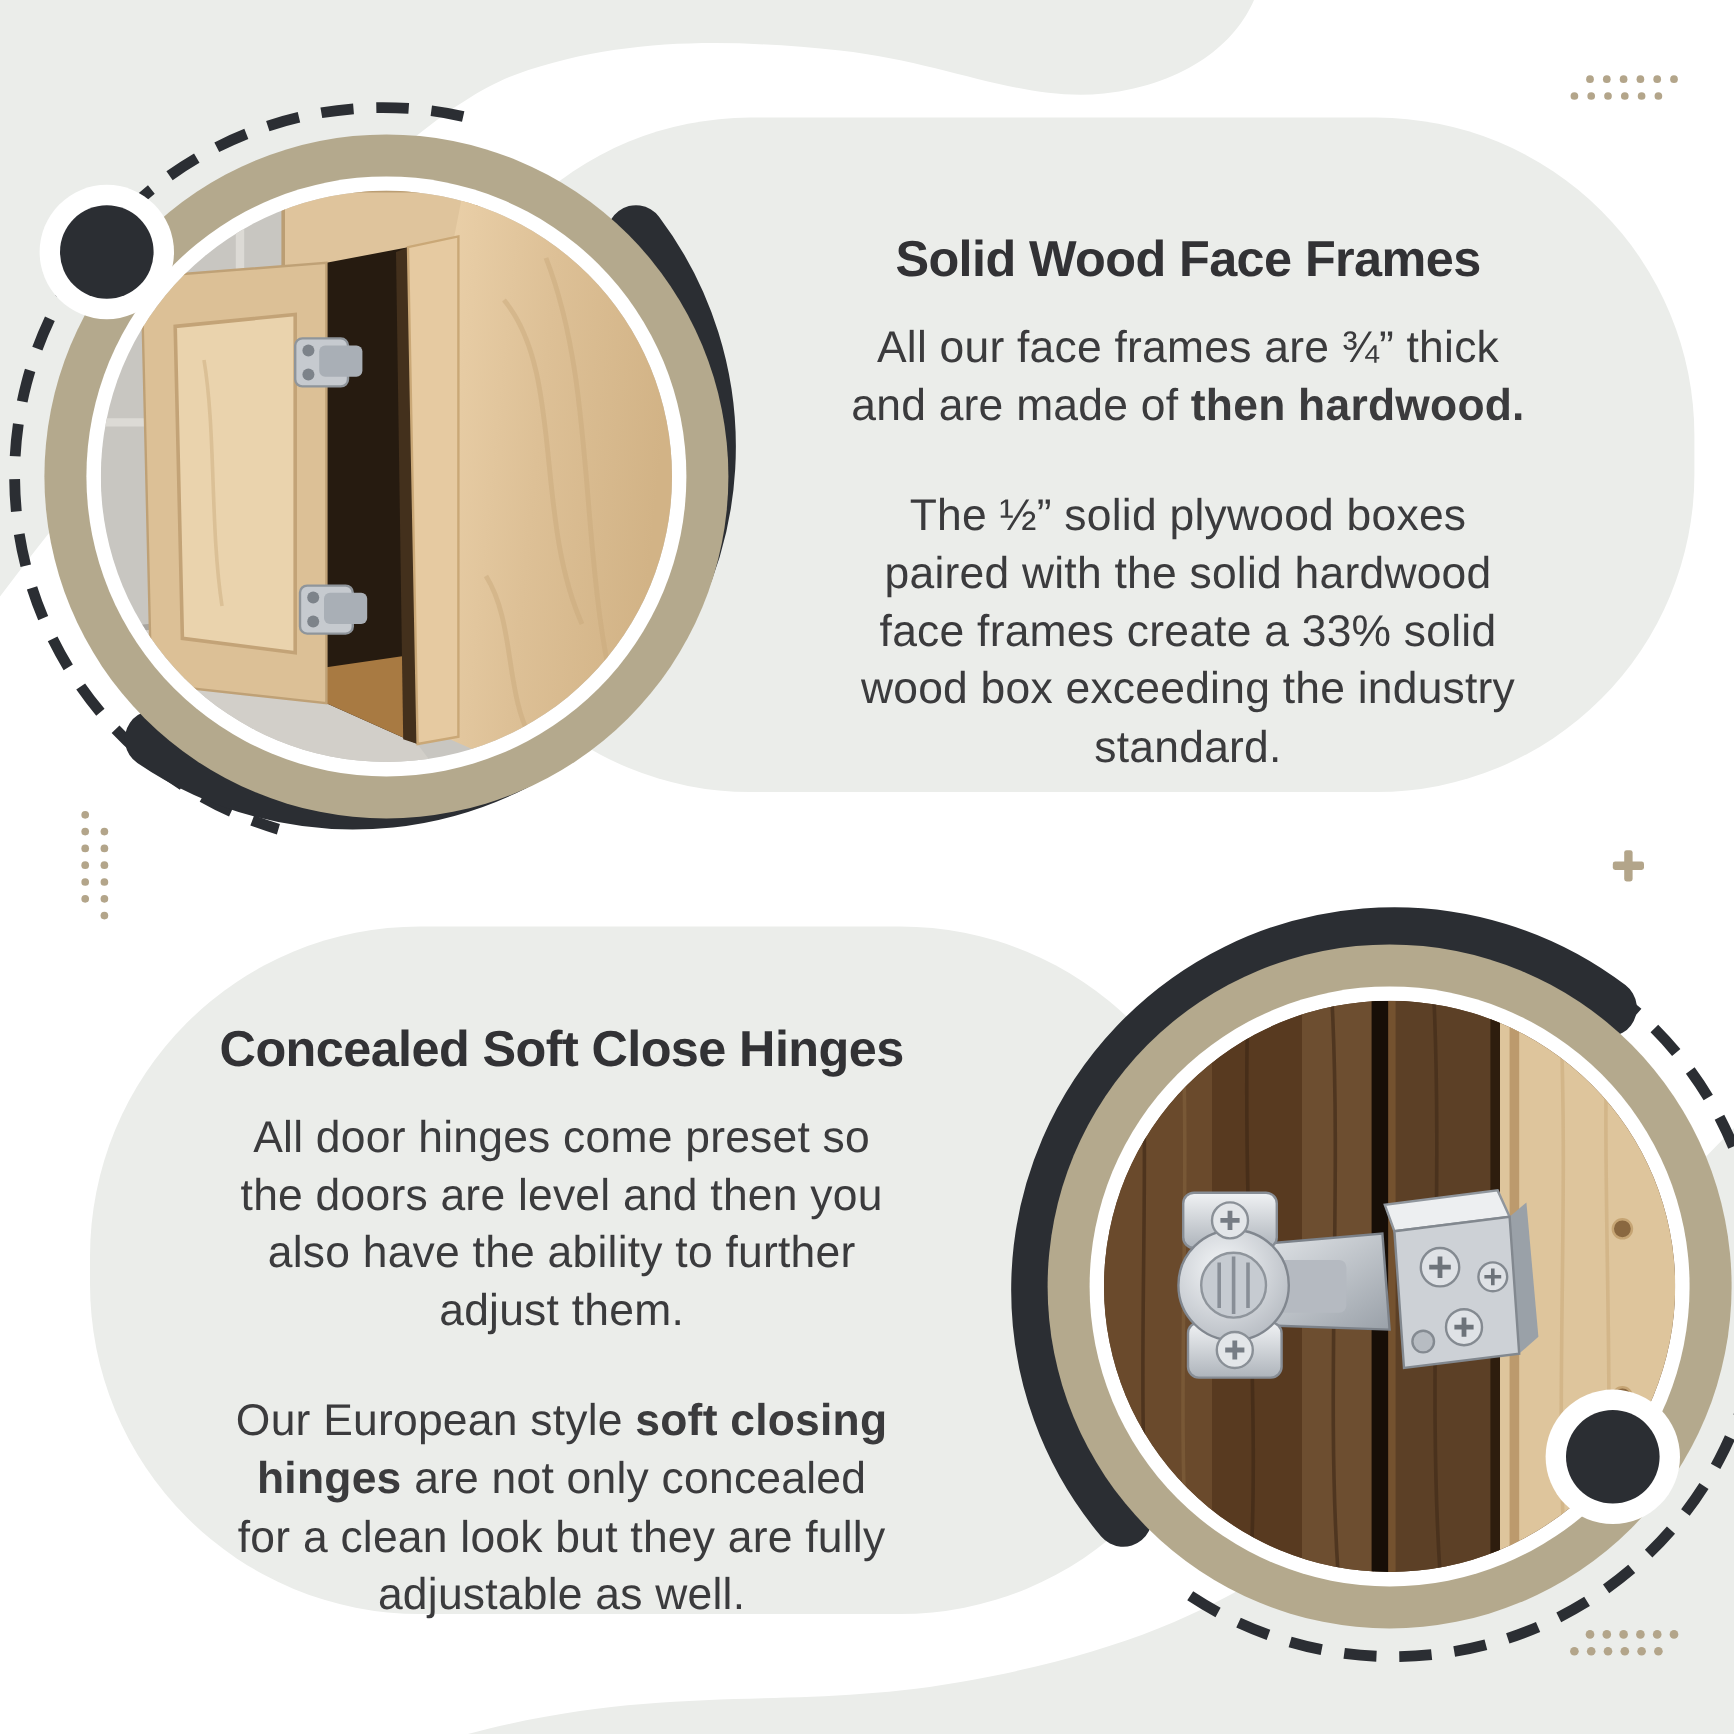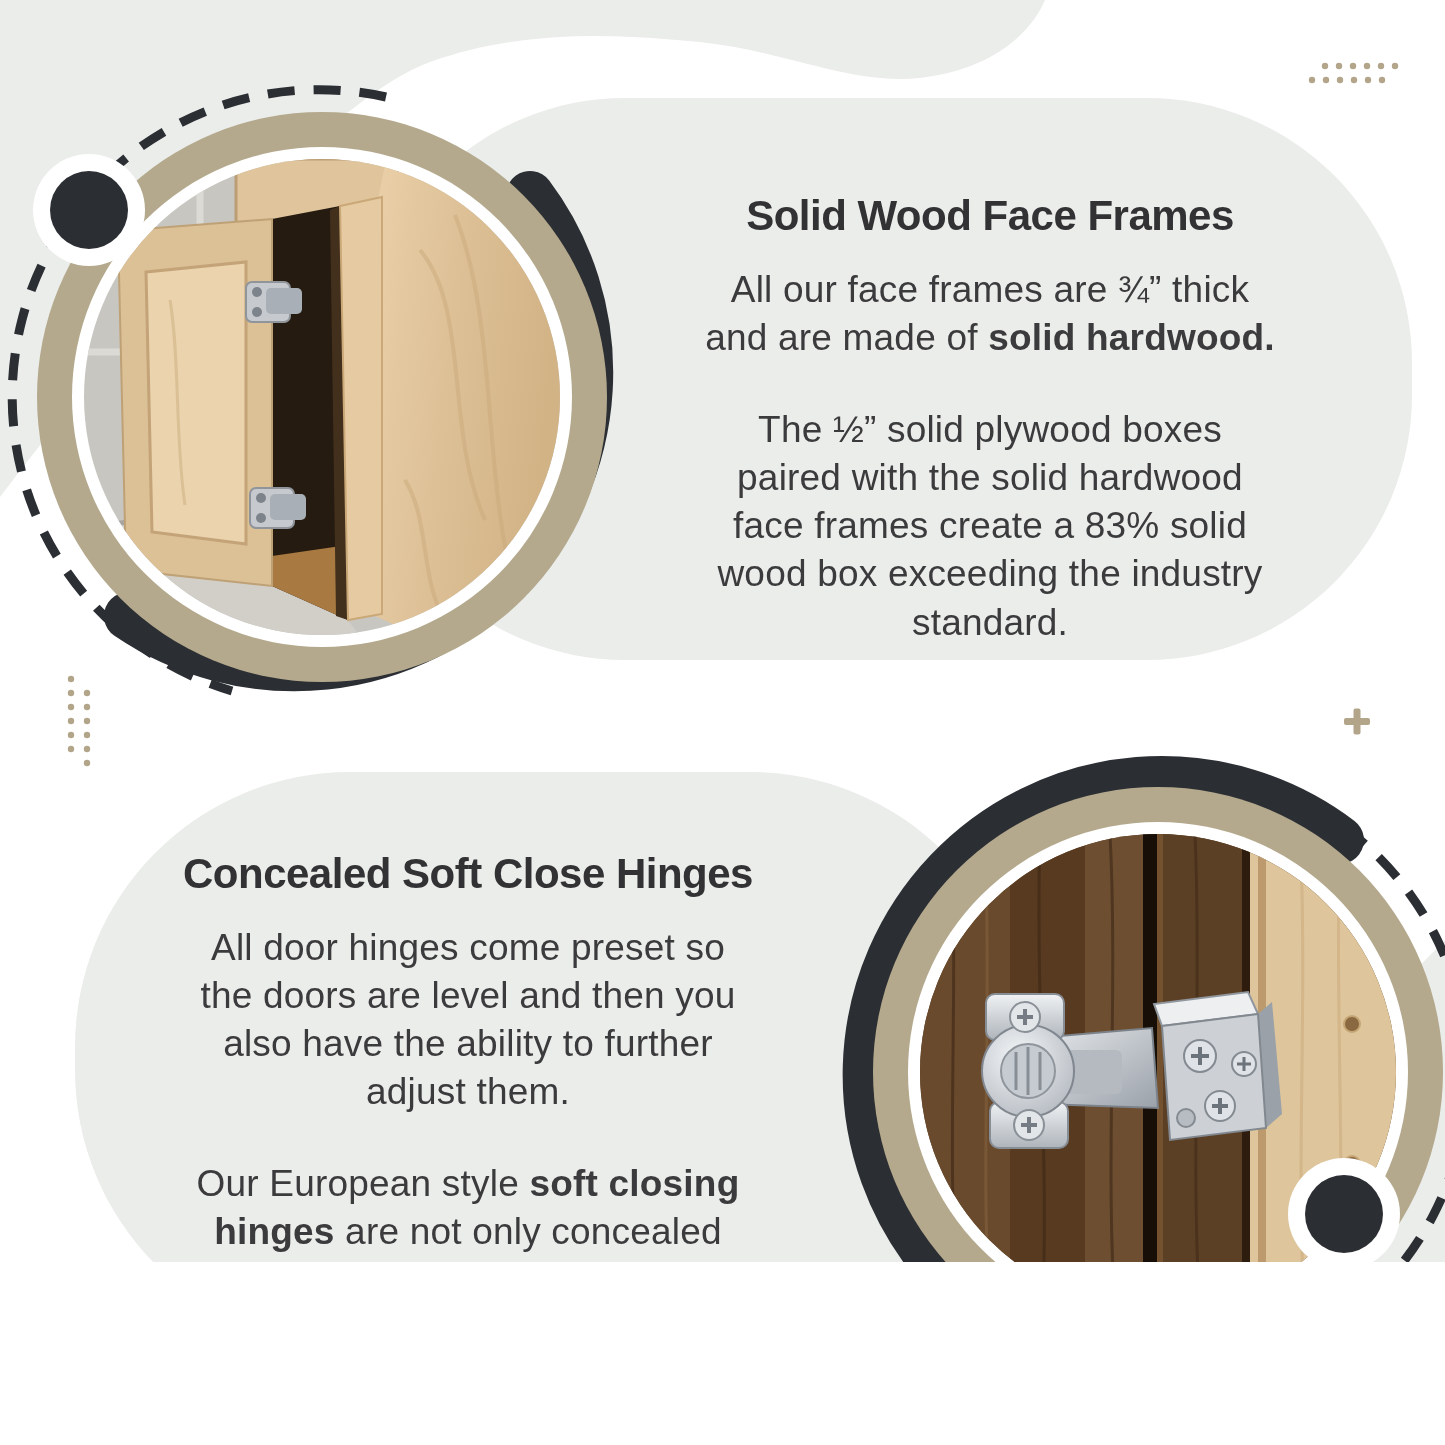--- a/index.html
+++ b/index.html
@@ -1,17 +1,17 @@
 <!DOCTYPE html>
 <html style="--background: #ffffff; --blob: #ebedea; --tan: #b4a98d; --dark: #2b2e33; --heading: #323235; --text: #3b3b3d; --dot: #b3a58a;"><head>
 <meta charset="utf-8">
 <style>
   html,body{margin:0;padding:0;background:#fff;}
   .canvas{
-    position:relative;width:1445px;height:1262px;overflow:hidden;
+    position:relative;width:1445px;height:1445px;overflow:hidden;
     background:var(--background,#fff);
     font-family:"Liberation Sans",sans-serif;
   }
   .bg-svg{position:absolute;left:0;top:0;z-index:0;}
   .text-block{position:absolute;z-index:2;text-align:center;color:var(--text,#3b3b3d);}
   .text-block h2{
     font-size:42px;font-weight:700;color:var(--heading,#323235);
     margin:0 0 26px 0;letter-spacing:-0.5px;
   }
   .text-block p{
@@ -190,24 +190,24 @@
       </g>
     </g>
     <circle cx="1344" cy="1214" r="56" fill="#ffffff"></circle>
     <circle cx="1344" cy="1214" r="39" style="fill:var(--dark)"></circle>
   </g>
 </svg>
 
   <section class="text-block" id="section-face-frames">
     <h2>Solid Wood Face Frames</h2>
     <p>All our face frames are ¾” thick
-and are made of <b>solid hardwood.</b></p>
+and are made of <b>then hardwood.</b></p>
     <p>The ½” solid plywood boxes
 paired with the solid hardwood
-face frames create a 83% solid
+face frames create a 33% solid
 wood box exceeding the industry
 standard.</p>
   </section>
 
   <section class="text-block" id="section-hinges">
     <h2>Concealed Soft Close Hinges</h2>
     <p>All door hinges come preset so
 the doors are level and then you
 also have the ability to further
 adjust them.</p>

